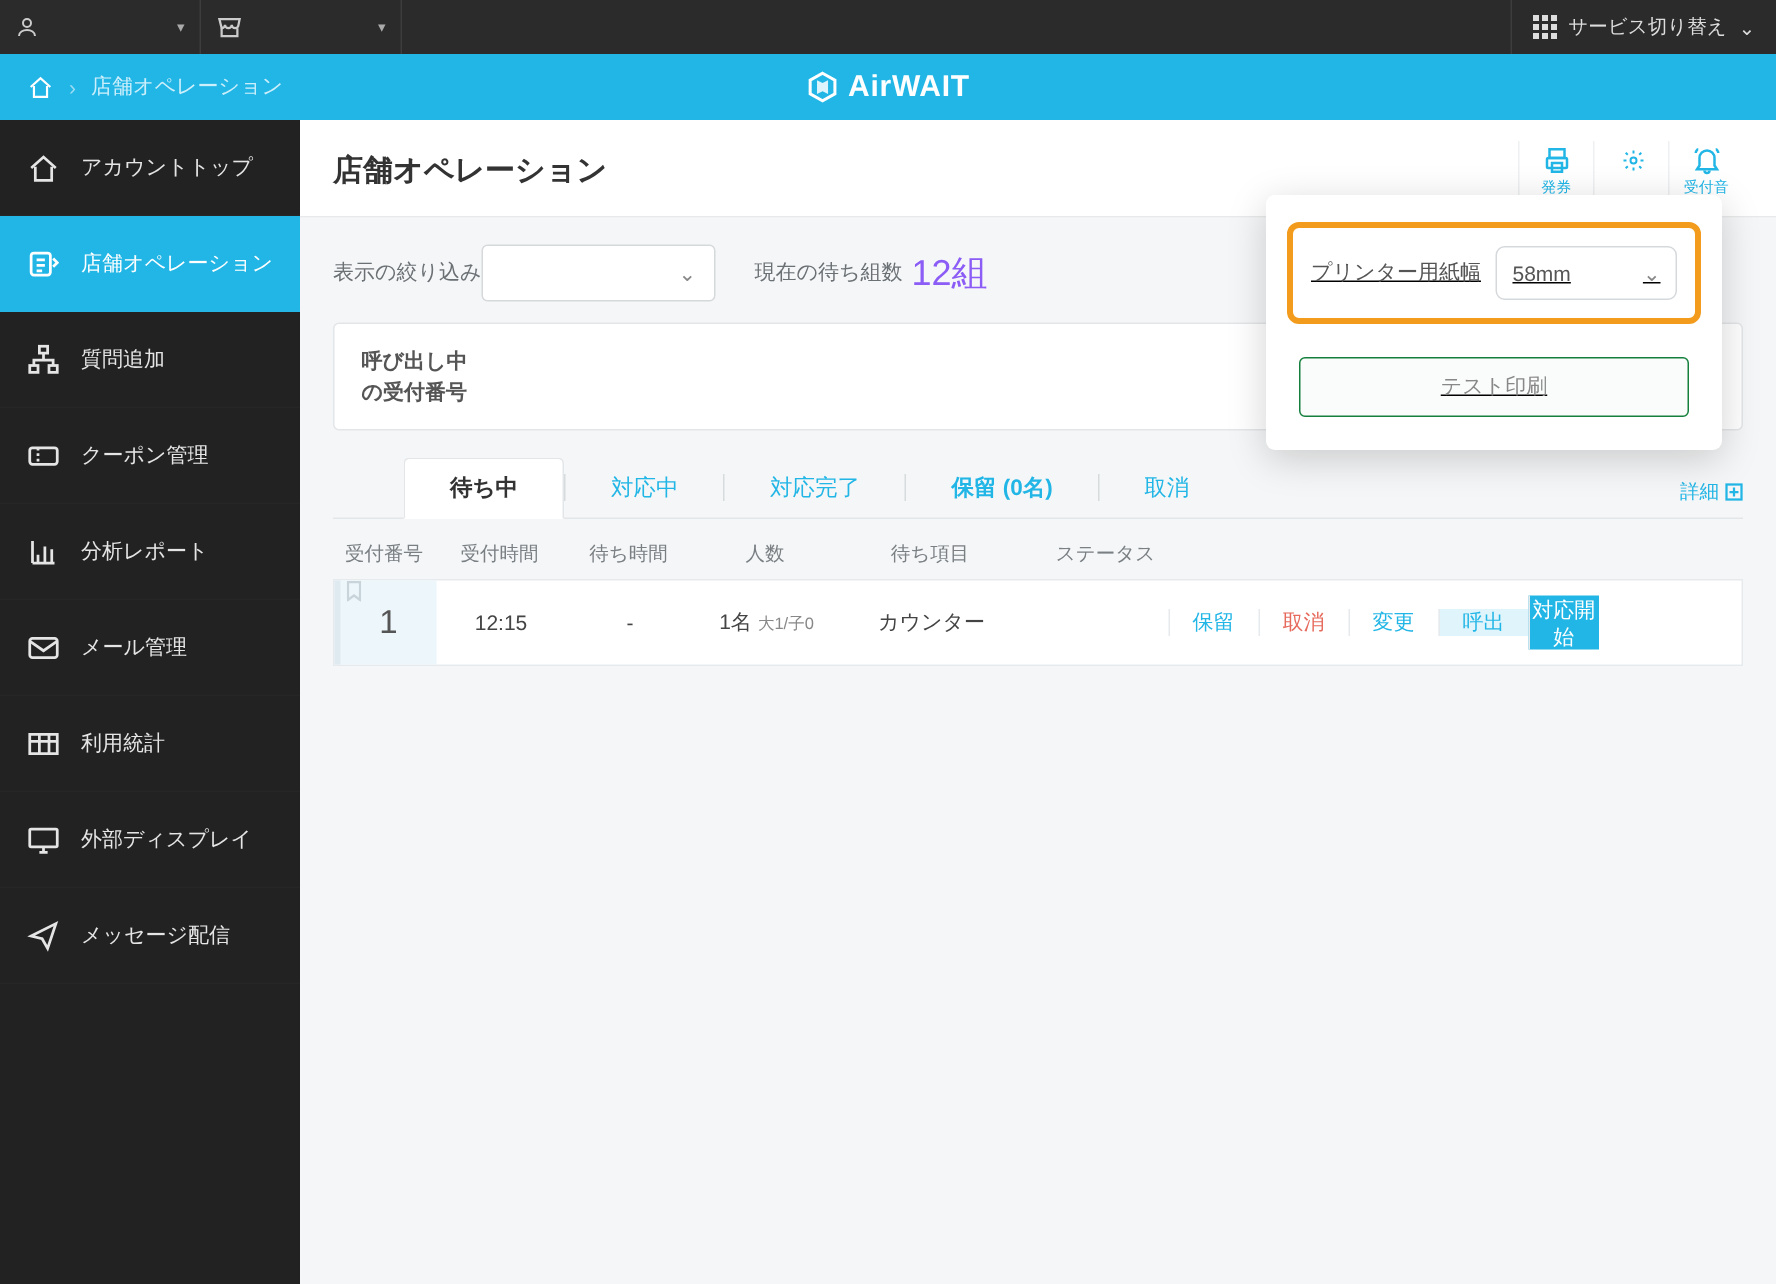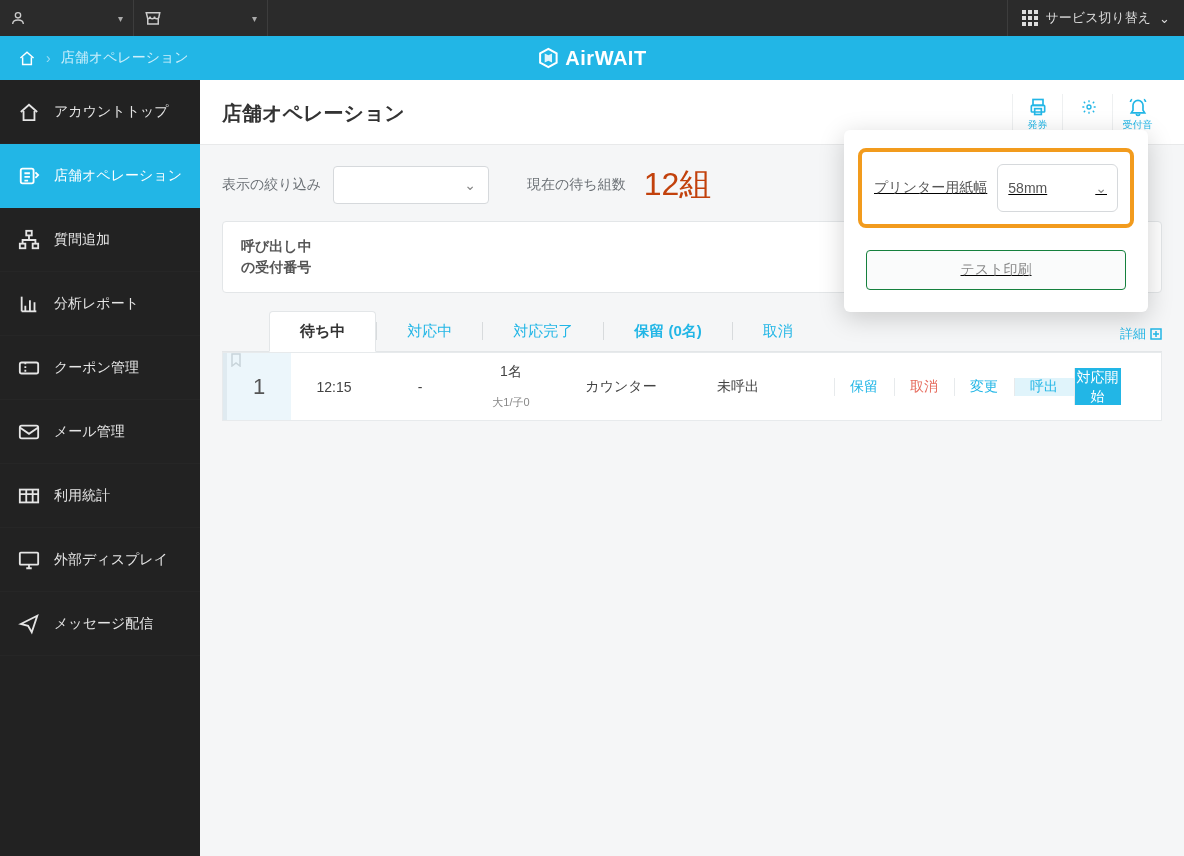--- a/index.html
+++ b/index.html
@@ -36,24 +36,24 @@
 
 
 .pagehead { background:#fff; display:flex; align-items:center; padding: 14px 22px 12px 22px; border-bottom:1px solid #e8e9ea;}
 .pagehead h1 { font-size: 20px; font-weight: 600; color:#333;}
 .pagehead .tools { margin-left:auto; display:flex; }
 .pagehead .tool { width: 50px; text-align:center; font-size:10px; color:#22b6e6; cursor:pointer; border-left:1px solid #eef0f1; padding-top:2px;}
 .pagehead .tool .ti { height:22px; display:flex; align-items:center; justify-content:center;}
 .pagehead .tool.highlight .gear { display:inline-block; margin-left:2px; }
 
 
-.filterbar { display:flex; align-items:center; padding: 18px 22px 14px 22px; gap: 12px; color:#6b7075; font-size:14px;}
+.filterbar { display:flex; align-items:center; padding: 18px 22px 14px 22px; color:#6b7075; font-size:14px;}
 .filterbar .dd { width: 156px; height: 38px; border:1px solid #d6d9dc; border-radius:4px; background:#fff; display:flex; align-items:center; justify-content:flex-end; padding-right:12px; cursor:pointer; color:#888;}
 .filterbar .waitlabel { margin-left: 26px; }
-.filterbar .waitnum { font-size: 32px; color:#c2410c; margin-left:6px;}
+.filterbar .waitnum { font-size: 24px; color:#8b5cf6; margin-left:6px;}
 
 
 .callingbox { margin: 0 22px 12px 22px; border:1px solid #e3e6e8; border-radius:4px; background:#fff; padding: 14px 18px; color:#555; font-size:14px; line-height:1.5;font-weight:bold;}
 
 
 .tabs { display:flex; align-items:flex-end; margin: 6px 22px 0 22px; border-bottom: 1px solid #e3e6e8;}
 .tabs .tab { padding: 10px 30px 10px; font-size:15px; color:#22b6e6; cursor:pointer; position:relative;}
 .tabs .tab.active { color:#333; background:#fff; border:1px solid #e3e6e8; border-bottom:1px solid #fff; border-radius:4px 4px 0 0; margin-bottom:-1px; font-weight:600;margin-left:47px;}
 .tabs .sep { width:1px; height:18px; background:#d8dbdd; align-self:center;}
 .tabs .detail { margin-left:auto; font-size:13px; color:#22b6e6; display:flex; align-items:center; gap:4px; padding-bottom:8px; cursor:pointer;}
@@ -61,35 +61,35 @@
 
 .thead { display:flex; margin: 8px 22px 0 22px; font-size:13px; color:#7a7f84; padding: 6px 0 8px;}
 .thead > div { text-align:center; }
 .col-num { width:68px; } .col-time{width:86px;} .col-wait{width:86px;} .col-people{width:96px;} .col-item{width:124px;} .col-status{width:110px;} .col-actions{flex:1;}
 
 
 .trow { display:flex; margin: 0 22px; background:#fff; border:1px solid #e7eaec; align-items:stretch; font-size:14px; color:#444;}
 .trow > div { display:flex; align-items:center; justify-content:center; padding:10px 4px; }
 .trow .col-num { background:#ecf6fb; font-size:22px; font-weight:300; color:#555; border-left:4px solid #dfeaf0; position:relative;}
 .trow .col-num .bm { position:absolute; top:0; left:4px; width:10px; height:14px; }
-.trow .col-people { flex-direction:column; gap:14px;}
+.trow .col-people { flex-direction:row; gap:4px;}
 .trow .col-people .sub { font-size:11px; color:#888;}
 .trow .actions { display:flex; margin-left:auto;}
 .trow .abtn { width:60px; display:flex; align-items:center; justify-content:center; border-left:1px solid #e7eaec; font-size:14px; cursor:pointer;}
 .trow .abtn.hold { color:#22b6e6;}
 .trow .abtn.cancel { color:#e66a5c;}
 .trow .abtn.change { color:#22b6e6;}
 .trow .abtn.call { background:#e0f4fb; color:#22b6e6;}
 .trow .abtn.start { background:#22b6e6; color:#fff; width:47px; line-height:1.3; text-align:center;}
 
 
 .popover { position:absolute; top: 50px; right: 36px; width: 304px; background:#fff; border-radius:6px; box-shadow: 0 6px 26px rgba(0,0,0,0.18); padding: 18px 14px; z-index:50;text-decoration:underline;}
 .popover .row1 { border:4px solid #f29b1d; border-radius:8px; padding: 12px 12px; display:flex; align-items:center; gap:10px;}
 .popover .row1 label { font-size:14px; color:#555;}
-.popover .sel2 { flex:1; height:48px; border:1px solid #d6d9dc; border-radius:6px; display:flex; align-items:center; padding:0 10px; justify-content:space-between; cursor:pointer; color:#555; font-size:14px;}
+.popover .sel2 { flex:1; height:36px; border:1px solid #d6d9dc; border-radius:6px; display:flex; align-items:center; padding:0 10px; justify-content:space-between; cursor:pointer; color:#555; font-size:14px;}
 .popover .row2 { display:flex; align-items:center; justify-content:space-between; padding: 24px 8px 6px 8px; font-size:14px; color:#555;}
 .popover .toggle { width:48px; height:26px; border-radius:13px; background:#e6e8ea; position:relative; cursor:pointer;}
 .popover .toggle .knob { position:absolute; left:2px; top:2px; width:22px; height:22px; border-radius:50%; background:#fff; box-shadow:0 1px 2px rgba(0,0,0,0.25);}
 .popover .testbtn { margin: 22px 8px 4px; height:40px; border:1px solid #15803d; border-radius:4px; display:flex; align-items:center; justify-content:center; color:#888; font-size:14px; cursor:pointer; background:#fafbfb;}
 
 svg { display:block; }
 </style>
 </head>
 <body>
 
@@ -180,36 +180,36 @@
             <rect x="9" y="2" width="6" height="5"></rect>
             <rect x="2" y="16" width="6" height="5"></rect>
             <rect x="16" y="16" width="6" height="5"></rect>
             <path d="M12 7v5M12 12H5v4M12 12h7v4"></path>
           </svg>
         </span>
       <span>質問追加</span>
     </div>
     <div class="item">
       <span class="ic">
+          <svg viewBox="0 0 24 16" width="22" height="16" fill="none" stroke="#e5e5e5" stroke-width="2">
+            <rect x="2" y="2" width="20" height="12" rx="2"></rect>
+            <path d="M8 2v12" stroke-dasharray="2 2"></path>
+          </svg>
+        </span>
+      <span>クーポン管理</span>
+    </div>
+    <div class="item">
+      <span class="ic">
           <svg viewBox="0 0 24 24" width="22" height="22" fill="none" stroke="#e5e5e5" stroke-width="2">
             <path d="M4 20V4"></path>
             <path d="M4 20h16"></path>
             <path d="M8 20v-6M13 20V8M18 20v-10"></path>
           </svg>
         </span>
       <span>分析レポート</span>
-    </div>
-    <div class="item">
-      <span class="ic">
-          <svg viewBox="0 0 24 16" width="22" height="16" fill="none" stroke="#e5e5e5" stroke-width="2">
-            <rect x="2" y="2" width="20" height="12" rx="2"></rect>
-            <path d="M8 2v12" stroke-dasharray="2 2"></path>
-          </svg>
-        </span>
-      <span>クーポン管理</span>
     </div>
     <div class="item">
       <span class="ic">
           <svg viewBox="0 0 24 18" width="22" height="18" fill="none" stroke="#e5e5e5" stroke-width="2">
             <rect x="2" y="2" width="20" height="14" rx="2"></rect>
             <path d="M2 4l10 7 10-7"></path>
           </svg>
         </span>
       <span>メール管理</span>
     </div>
@@ -307,38 +307,45 @@
         <span>詳細</span>
         <span>
             <svg width="12" height="12" viewBox="0 0 12 12" fill="none" stroke="#22b6e6" stroke-width="1.5">
               <rect x="1" y="1" width="10" height="10"></rect>
               <path d="M6 3v6M3 6h6"></path>
             </svg>
           </span>
       </div>
     </div>
 
+    <div class="thead">
+      <div class="col-num">受付番号</div>
+      <div class="col-time">受付時間</div>
+      <div class="col-wait">待ち時間</div>
+      <div class="col-people">人数</div>
+      <div class="col-item">待ち項目</div>
+      <div class="col-status">ステータス</div>
+    </div>
 
     <div class="trow">
       <div class="col-num">
         <span class="bm">
             <svg viewBox="0 0 10 14" width="10" height="14" fill="none" stroke="#c8d4da" stroke-width="1.5">
               <path d="M1 1h8v12l-4-3-4 3V1z"></path>
             </svg>
           </span>
         <span>1</span>
       </div>
       <div class="col-time">12:15</div>
       <div class="col-wait">-</div>
       <div class="col-people">
         <span>1名</span>
         <span class="sub">大1/子0</span>
       </div>
       <div class="col-item">カウンター</div>
-      <div class="col-status">未呼出</div>
       <div class="actions col-actions">
         <div class="abtn hold">保留</div>
         <div class="abtn cancel">取消</div>
         <div class="abtn change">変更</div>
         <div class="abtn call">呼出</div>
         <div class="abtn start">対応開始</div>
       </div>
     </div>
 
     <div class="popover">

